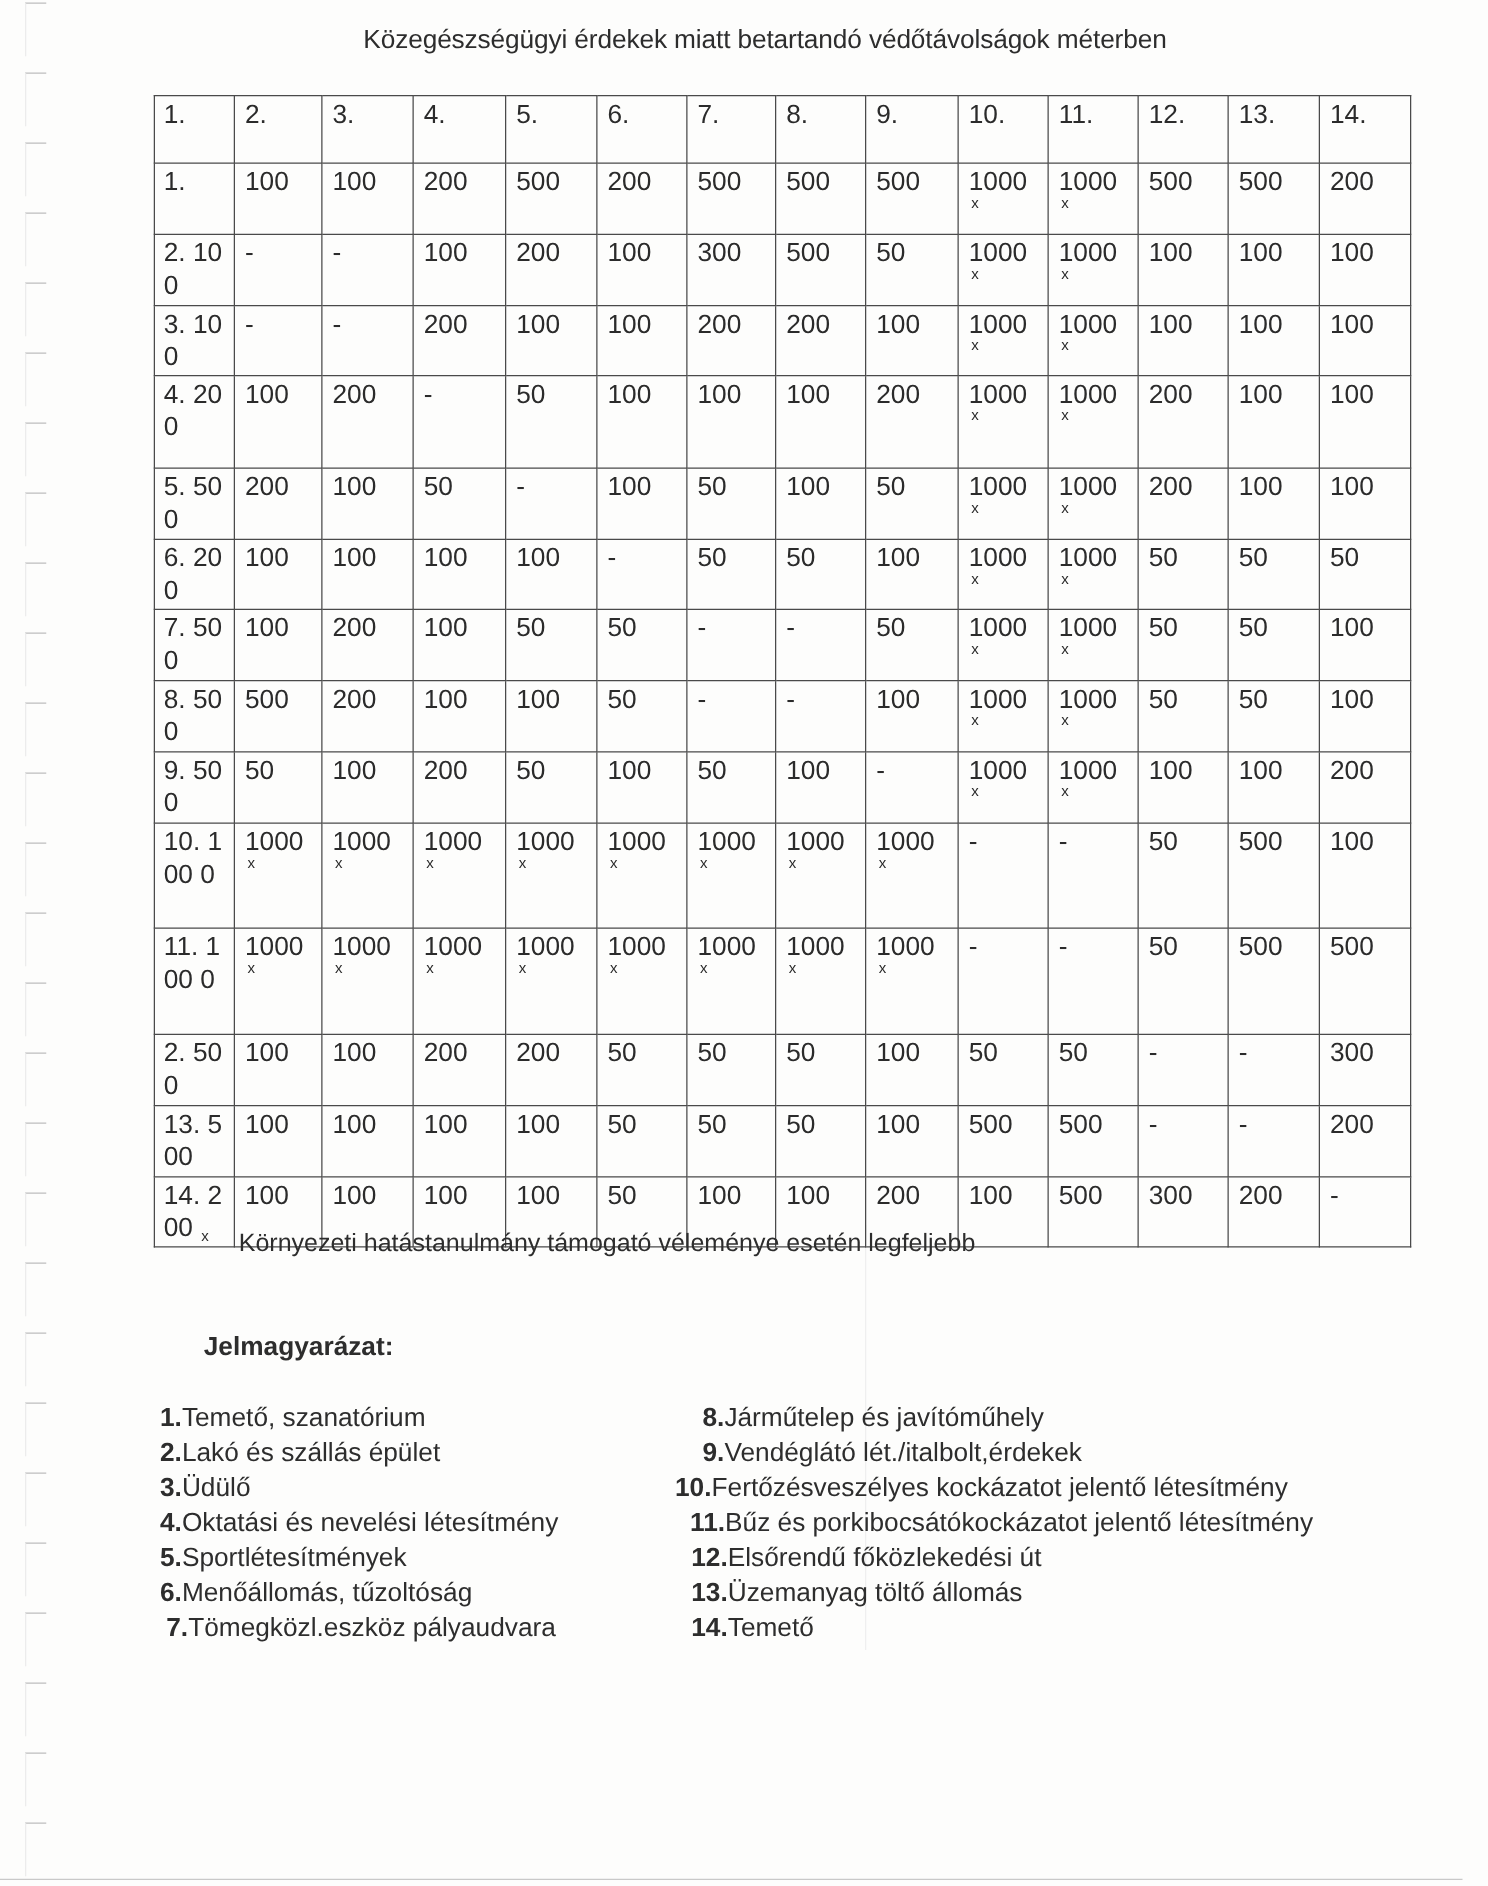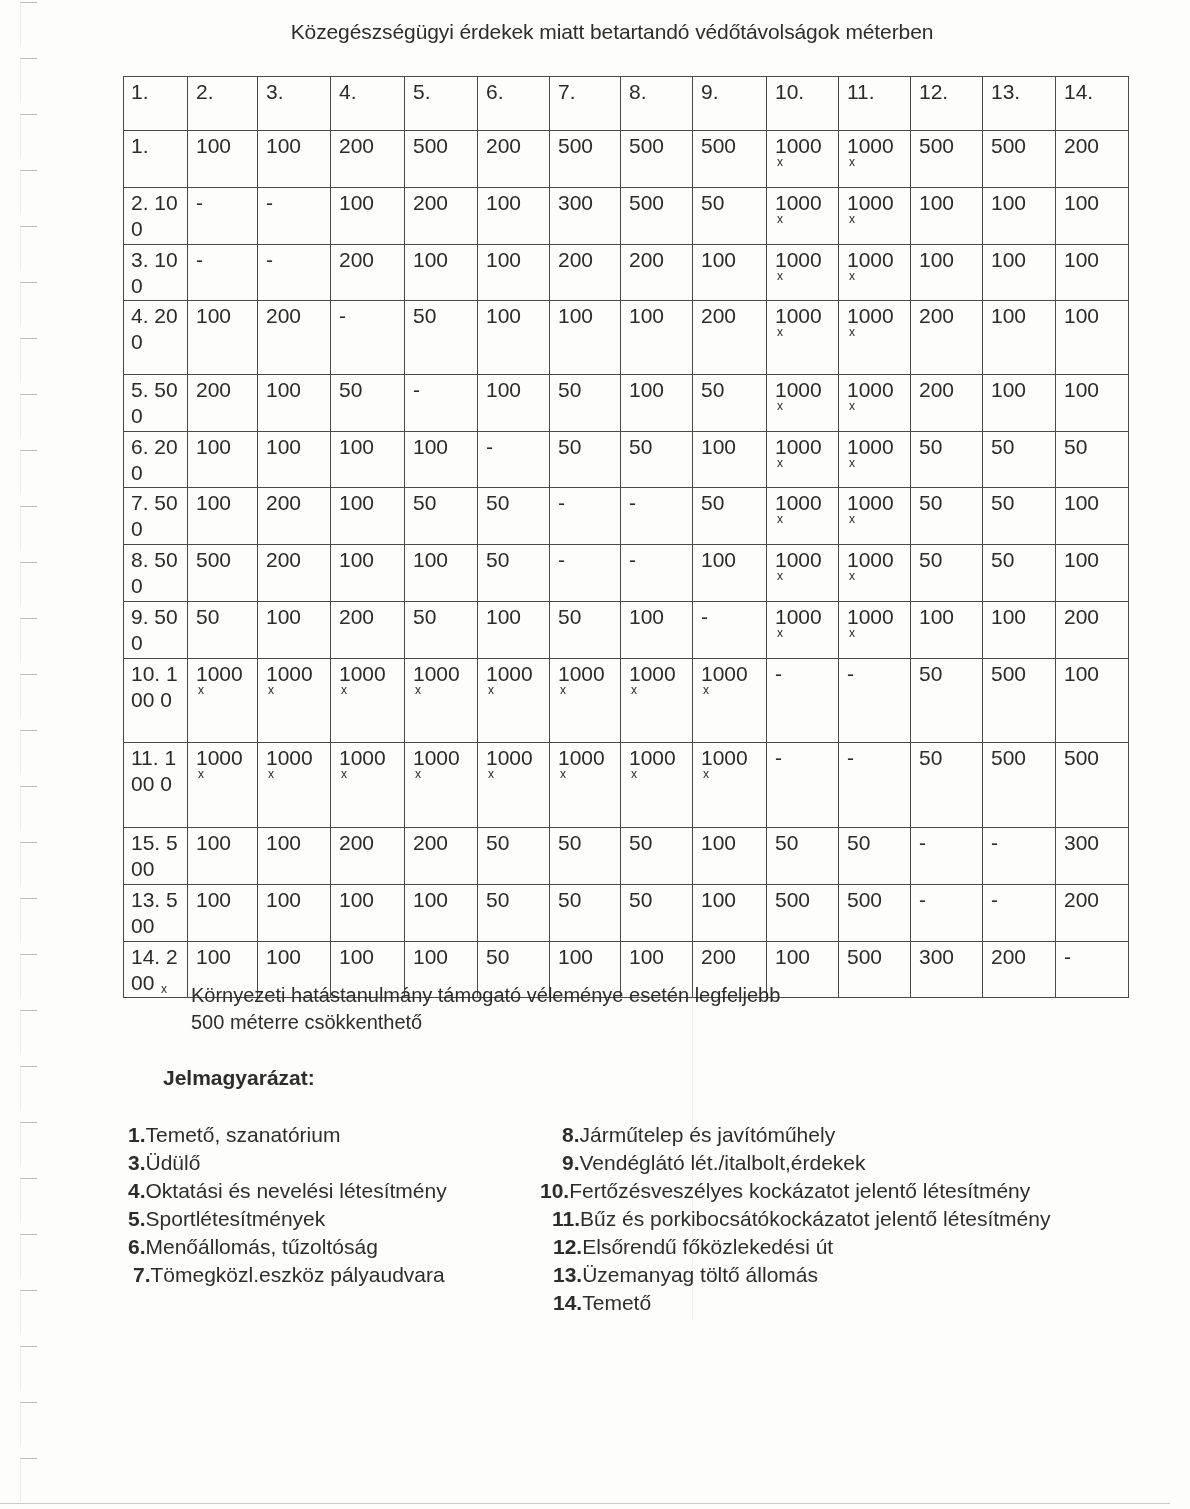--- a/index.html
+++ b/index.html
@@ -604,21 +604,21 @@
           <span class="val">50</span>
         </td>
         <td>
           <span class="val">500</span>
         </td>
         <td>
           <span class="val">500</span>
         </td>
       </tr>
       <tr style="height: 57px;">
-        <td class="rowhead">15. 500</td>
+        <td class="rowhead">2. 500</td>
         <td>
           <span class="val">100</span>
         </td>
         <td>
           <span class="val">100</span>
         </td>
         <td>
           <span class="val">200</span>
         </td>
         <td>
@@ -735,27 +735,27 @@
         <td>
           <span class="val">-</span>
         </td>
       </tr>
     </tbody>
 </table>
 
 <div class="footnote">
   <span class="fmark">x</span>
   <span class="ftext">Környezeti hatástanulmány támogató véleménye esetén legfeljebb</span>
-  <span class="ftext">500 méterre csökkenthető</span>
 </div>
 
 <div class="legend-title">Jelmagyarázat:</div>
 
 <div class="legend-col" style="left:128px" id="legL">
     <div class="item"><span class="num">1.</span><span>Temető, szanatórium</span></div>
+    <div class="item"><span class="num">2.</span><span>Lakó és szállás épület</span></div>
     <div class="item"><span class="num">3.</span><span>Üdülő</span></div>
     <div class="item"><span class="num">4.</span><span>Oktatási és nevelési létesítmény</span></div>
     <div class="item"><span class="num">5.</span><span>Sportlétesítmények</span></div>
     <div class="item"><span class="num">6.</span><span>Menőállomás, tűzoltóság</span></div>
     <div class="item" style="padding-left: 5px;"><span class="num">7.</span><span>Tömegközl.eszköz pályaudvara</span></div>
   </div>
 <div class="legend-col" style="left:540px" id="legR">
     <div class="item" style="padding-left: 22px;"><span class="num">8.</span><span>Járműtelep és javítóműhely</span></div>
     <div class="item" style="padding-left: 22px;"><span class="num">9.</span><span>Vendéglátó lét./italbolt,érdekek</span></div>
     <div class="item" style="padding-left: 0px;"><span class="num">10.</span><span>Fertőzésveszélyes kockázatot jelentő létesítmény</span></div>

